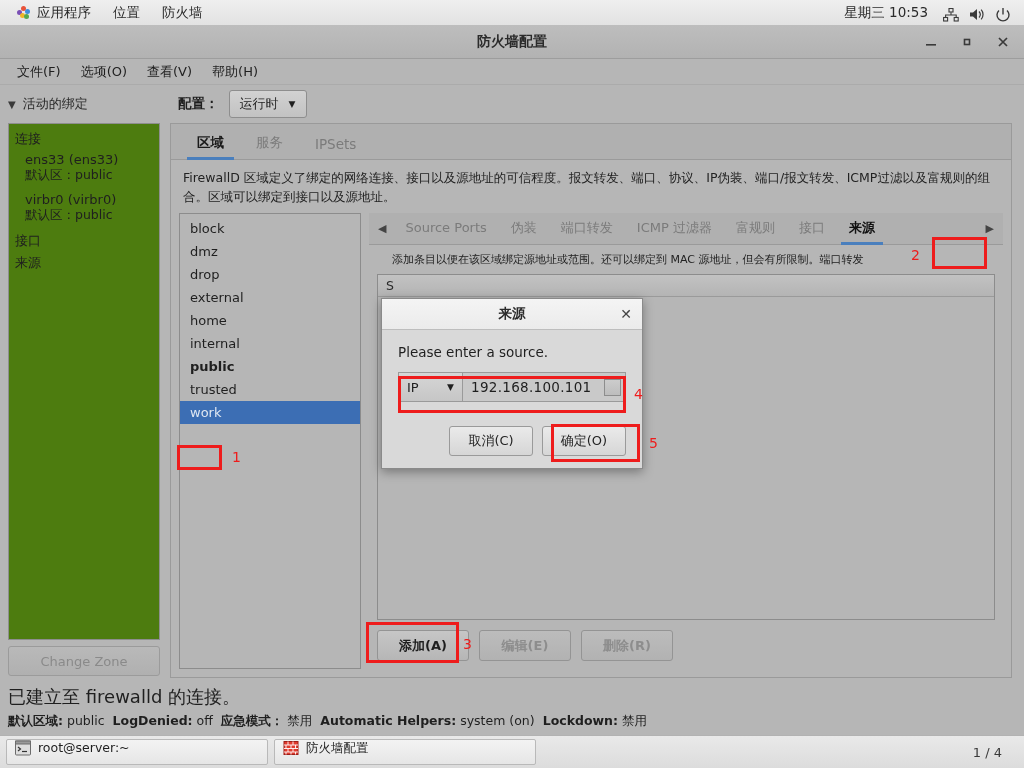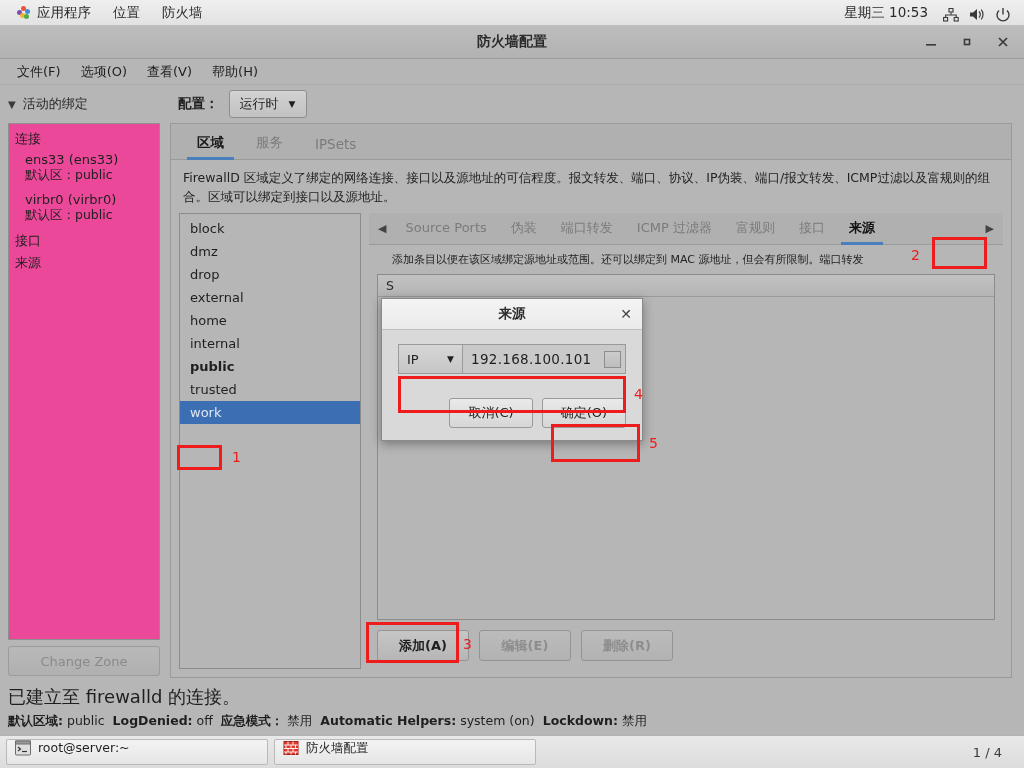--- a/index.html
+++ b/index.html
@@ -60,31 +60,31 @@
   
   .toprow { display:flex; height: 38px; align-items:center; background:#b6b6b6; }
   .active-bindings { width: 168px; display:flex; align-items:center; gap:7px; padding-left:8px; font-size:13px; color:#2b2b2b;}
   .chev { font-size: 10px; color:#3a3a3a; }
   .cfg-area { display:flex; align-items:center; gap:10px; padding-left: 10px; }
   .cfg-label { font-weight:bold; font-size:13.5px; color:#1f1f1f;}
   .combo {
     background: linear-gradient(#d2d2d2,#c2c2c2);
     border:1px solid #8e8e8e; border-radius:3px;
     padding: 4px 10px; font-size: 13px; color:#1f1f1f;
-    display:flex; align-items:center; min-width: 78px; justify-content: space-between;
+    display:flex; align-items:center; gap: 10px; min-width: 78px;
   }
   .combo .arrow { font-size: 9px; }
 
   
   .body { flex:1; display:flex; overflow:hidden; }
 
   
   .leftpane { width: 168px; padding: 0 8px 6px 8px; display:flex; flex-direction:column; }
   .listbox {
-    flex:1; background:#ec4899; border:1px solid #8e8e8e;
+    flex:1; background:#4d7c0f; border:1px solid #8e8e8e;
     padding: 5px 6px; font-size: 13px; color:#1f1f1f; overflow:hidden;
   }
   .lb-head { font-size:13px; color:#1f1f1f; margin: 1px 0 4px 0;}
   .lb-conn { margin: 0 0 8px 10px; }
   .lb-conn .nm { font-size: 13px; }
   .lb-conn .sub { font-size: 12.5px; }
   .change-zone {
     margin-top:6px; height:30px; border:1px solid #9b9b9b; border-radius:3px;
     background: linear-gradient(#b9b9b9,#b0b0b0);
     color:#8a8a8a; font-size: 13px; display:flex; align-items:center; justify-content:center;
@@ -395,20 +395,21 @@
       </span>
     </div>
   </div>
 
   <div class="dialog">
     <div class="dlg-title">
       <div class="dlg-title-text">来源</div>
       <div class="dlg-x">✕</div>
     </div>
     <div class="dlg-body">
+      <div class="dlg-prompt">Please enter a source.</div>
       <div class="dlg-entryrow">
         <div class="dlg-combo">
           <span>IP</span>
           <span style="font-size:9px;">▼</span>
         </div>
         <div class="dlg-entry">
           <span class="entry-val">192.168.100.101</span>
           <span class="entry-ico"></span>
         </div>
       </div>

